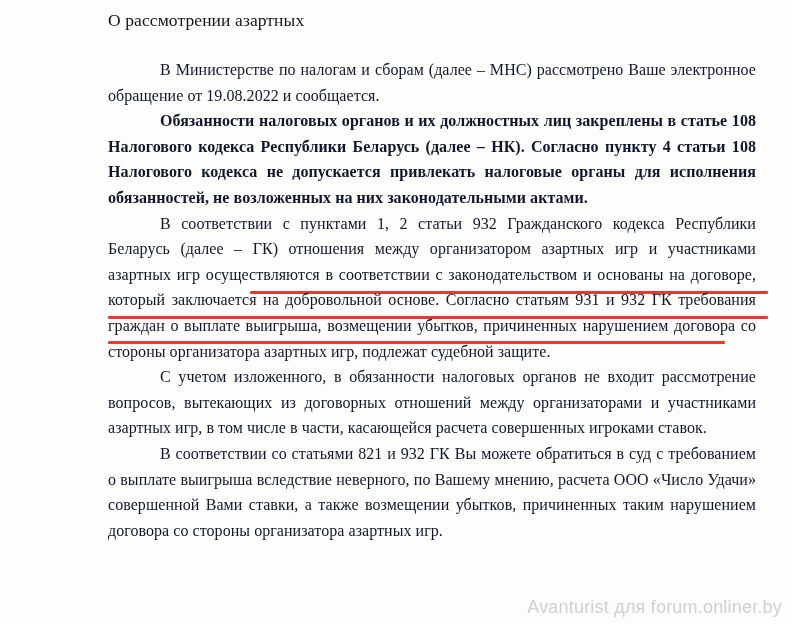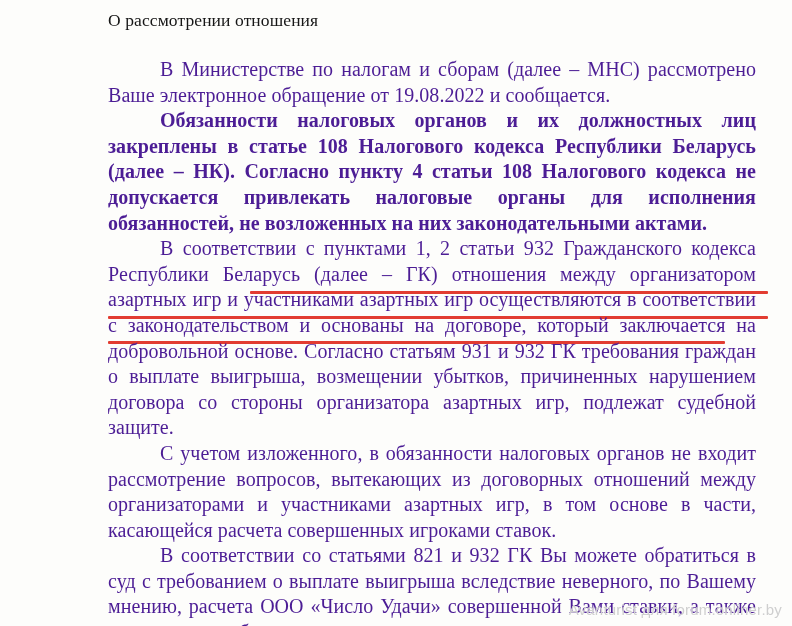--- a/index.html
+++ b/index.html
@@ -26,23 +26,23 @@
     width: 660px;
   }
   .subject {
     font-size: 17.5px;
     color: #161616;
     letter-spacing: 0.1px;
     margin-bottom: 26px;
     white-space: nowrap;
   }
   p.para {
-    font-size: 20px;
+    font-size: 16px;
     line-height: 25.6px;
-    color: #4c1d95;
+    color: #0f172a;
     text-align: justify;
     text-justify: inter-word;
     margin: 0 12px 0 0;
     text-indent: 52px;
     letter-spacing: 0.05px;
     position: relative;
   }
   p.para + p.para {
     margin-top: 0px;
   }
@@ -67,49 +67,49 @@
     opacity: 0.92;
   }
   .redline.l1 { left: 142px; top: 183px; width: 518px; }
   .redline.l2 { left: 0px;   top: 208px; width: 660px; }
   .redline.l3 { left: 0px;   top: 233px; width: 617px; }
   .watermark {
     position: absolute;
     right: 10px;
     bottom: 8px;
     font-family: "Liberation Sans", sans-serif;
-    font-size: 15px;
+    font-size: 18px;
     color: #cfcfcf;
     letter-spacing: 0.2px;
     text-shadow: 0 1px 0 rgba(255,255,255,0.6);
   }
 </style>
 </head>
 <body>
 
 <div class="page">
 
   <div class="doc">
 
-    <div class="subject">О рассмотрении отношения</div>
+    <div class="subject">О рассмотрении азартных</div>
 
     <p class="para">В Министерстве по налогам и сборам (далее – МНС) рассмотрено Ваше электронное обращение от 19.08.2022 и сообщается.</p>
 
     <div class="marked">
       <p class="para">Обязанности налоговых органов и их должностных лиц закреплены в статье 108 Налогового кодекса Республики Беларусь (далее – НК). Согласно пункту 4 статьи 108 Налогового кодекса не допускается привлекать налоговые органы для исполнения обязанностей, не возложенных на них законодательными актами.</p>
       <div class="strikegroup">
         <div class="redline l1" style="background: rgb(224, 43, 32);"></div>
         <div class="redline l2" style="background: rgb(224, 43, 32);"></div>
         <div class="redline l3" style="background: rgb(224, 43, 32);"></div>
       </div>
     </div>
 
     <p class="para">В соответствии с пунктами 1, 2 статьи 932 Гражданского кодекса Республики Беларусь (далее – ГК) отношения между организатором азартных игр и участниками азартных игр осуществляются в соответствии с законодательством и основаны на договоре, который заключается на добровольной основе. Согласно статьям 931 и 932 ГК требования граждан о выплате выигрыша, возмещении убытков, причиненных нарушением договора со стороны организатора азартных игр, подлежат судебной защите.</p>
 
-    <p class="para">С учетом изложенного, в обязанности налоговых органов не входит рассмотрение вопросов, вытекающих из договорных отношений между организаторами и участниками азартных игр, в том основе в части, касающейся расчета совершенных игроками ставок.</p>
+    <p class="para">С учетом изложенного, в обязанности налоговых органов не входит рассмотрение вопросов, вытекающих из договорных отношений между организаторами и участниками азартных игр, в том числе в части, касающейся расчета совершенных игроками ставок.</p>
 
     <p class="para">В соответствии со статьями 821 и 932 ГК Вы можете обратиться в суд с требованием о выплате выигрыша вследствие неверного, по Вашему мнению, расчета ООО «Число Удачи» совершенной Вами ставки, а также возмещении убытков, причиненных таким нарушением договора со стороны организатора азартных игр.</p>
 
   </div>
 
   <div class="watermark">Avanturist для forum.onliner.by</div>
 
 </div>
 
 </body></html>

